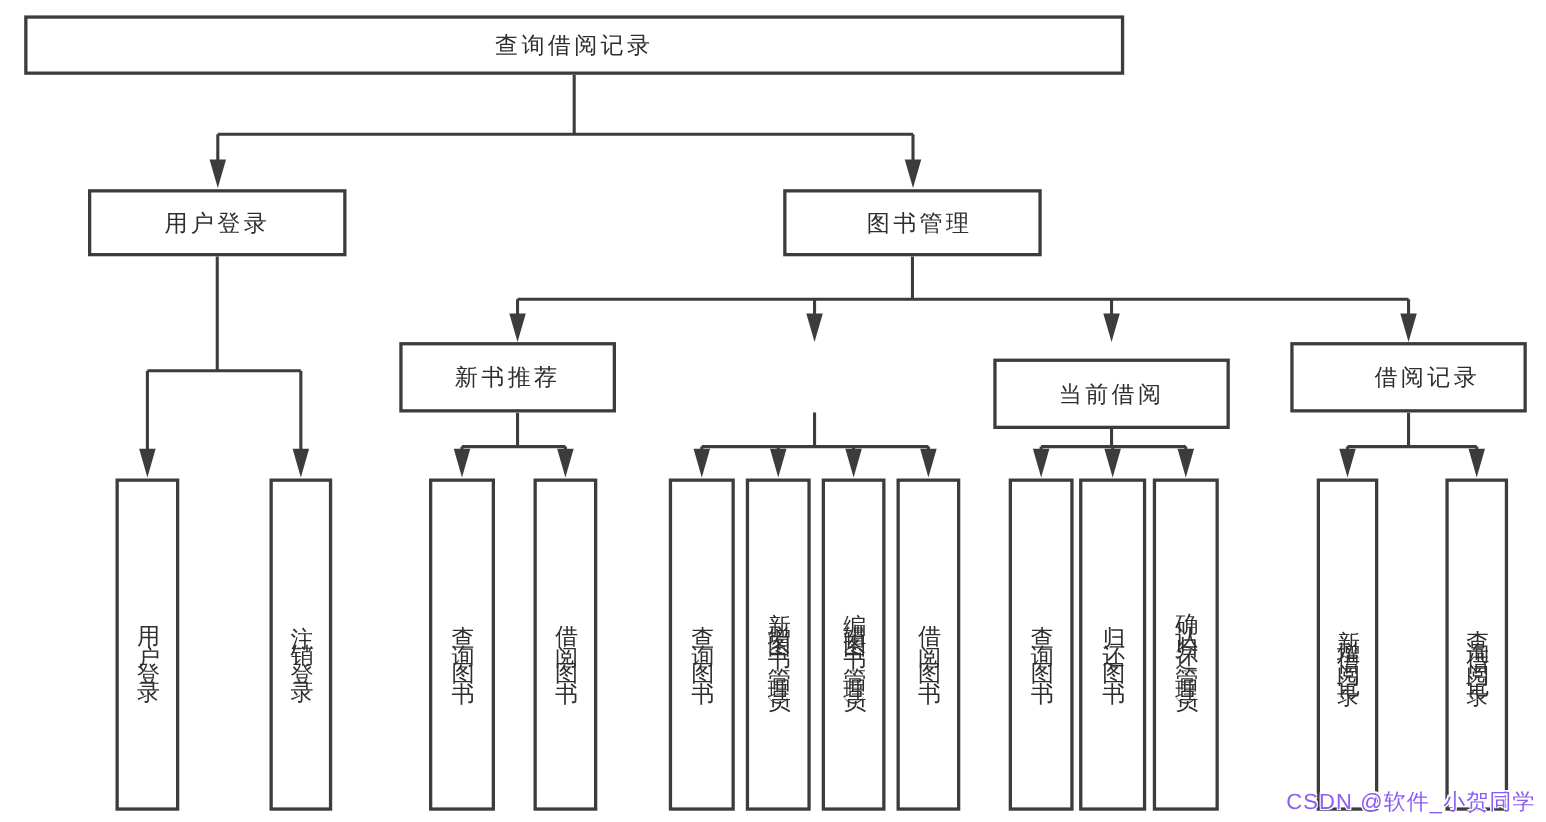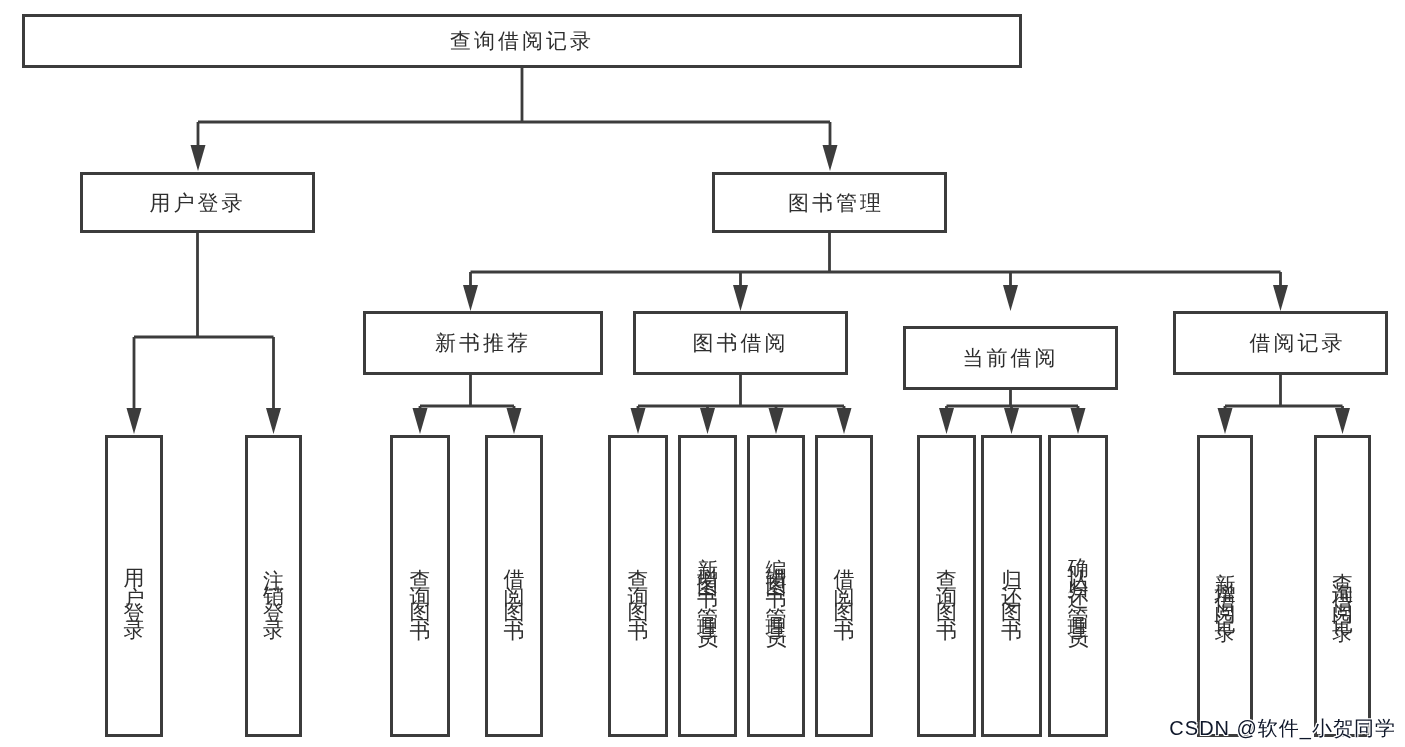--- a/index.html
+++ b/index.html
@@ -42,21 +42,21 @@
     white-space: normal;
   }
   .leaf.long {
     letter-spacing: 10px;
   }
   #watermark {
     position: absolute;
     right: 9px;
     bottom: 5px;
     font-size: 20px;
-    color: #0f172a;
+    color: #8b5cf6;
     letter-spacing: 1px;
     z-index: 3;
     text-shadow: 1px 1px 0 #ffffff, -1px -1px 0 #ffffff, 1px -1px 0 #ffffff, -1px 1px 0 #ffffff;
     text-align: center;
   }
 </style>
 </head>
 <body>
 
 <div id="canvas">
@@ -112,25 +112,22 @@
     <span>查询借阅记录</span>
   </div>
 
   <div class="node" style="left:80px; top:172px; width:235px; height:61px;">
     <span>用户登录</span>
   </div>
   <div class="node" style="left:712px; top:172px; width:235px; height:61px;padding-left:13px;">
     <span>图书管理</span>
   </div>
 
-  <div class="node" style="left:363px; top:311px; width:240px; height:64px;">
+  <div class="node" style="left:363px; top:311px; width:197px; height:64px;">
     <span>新书推荐</span>
-  </div>
-  <div class="node" style="left:633px; top:311px; width:215px; height:64px;">
-    <span>图书借阅</span>
   </div>
   <div class="node" style="left:903px; top:326px; width:215px; height:64px;">
     <span>当前借阅</span>
   </div>
   <div class="node" style="left:1173px; top:311px; width:215px; height:64px;padding-left:34px;">
     <span>借阅记录</span>
   </div>
 
   <div class="node leaf" style="left:105px; top:435px; width:58px; height:302px;">
     <span>用户登录</span>

